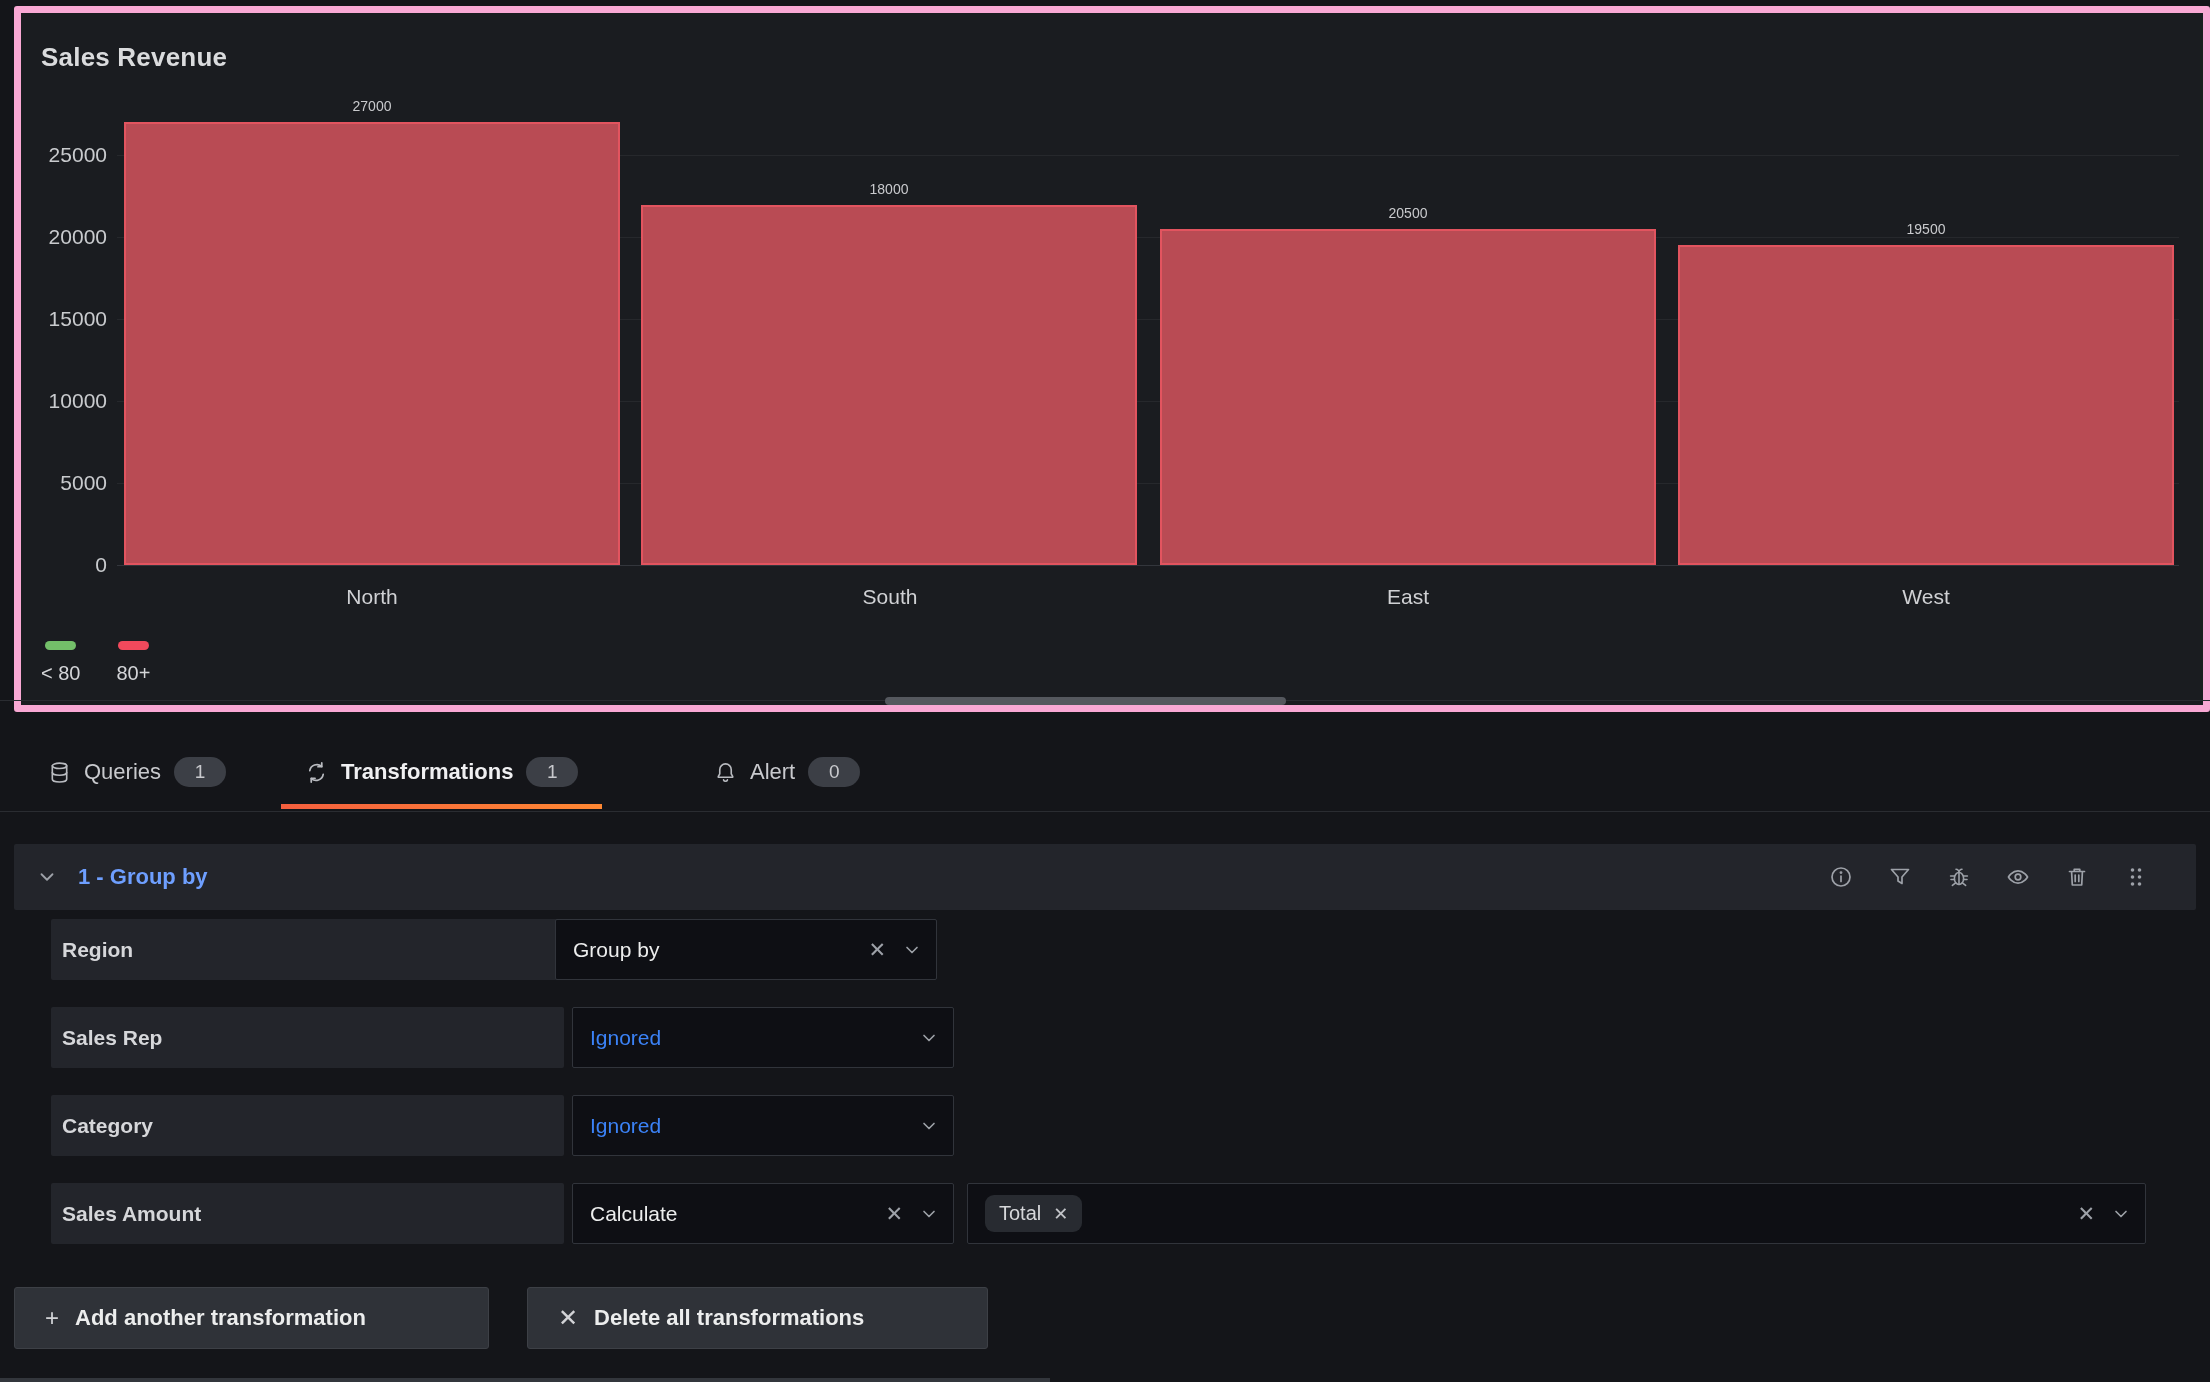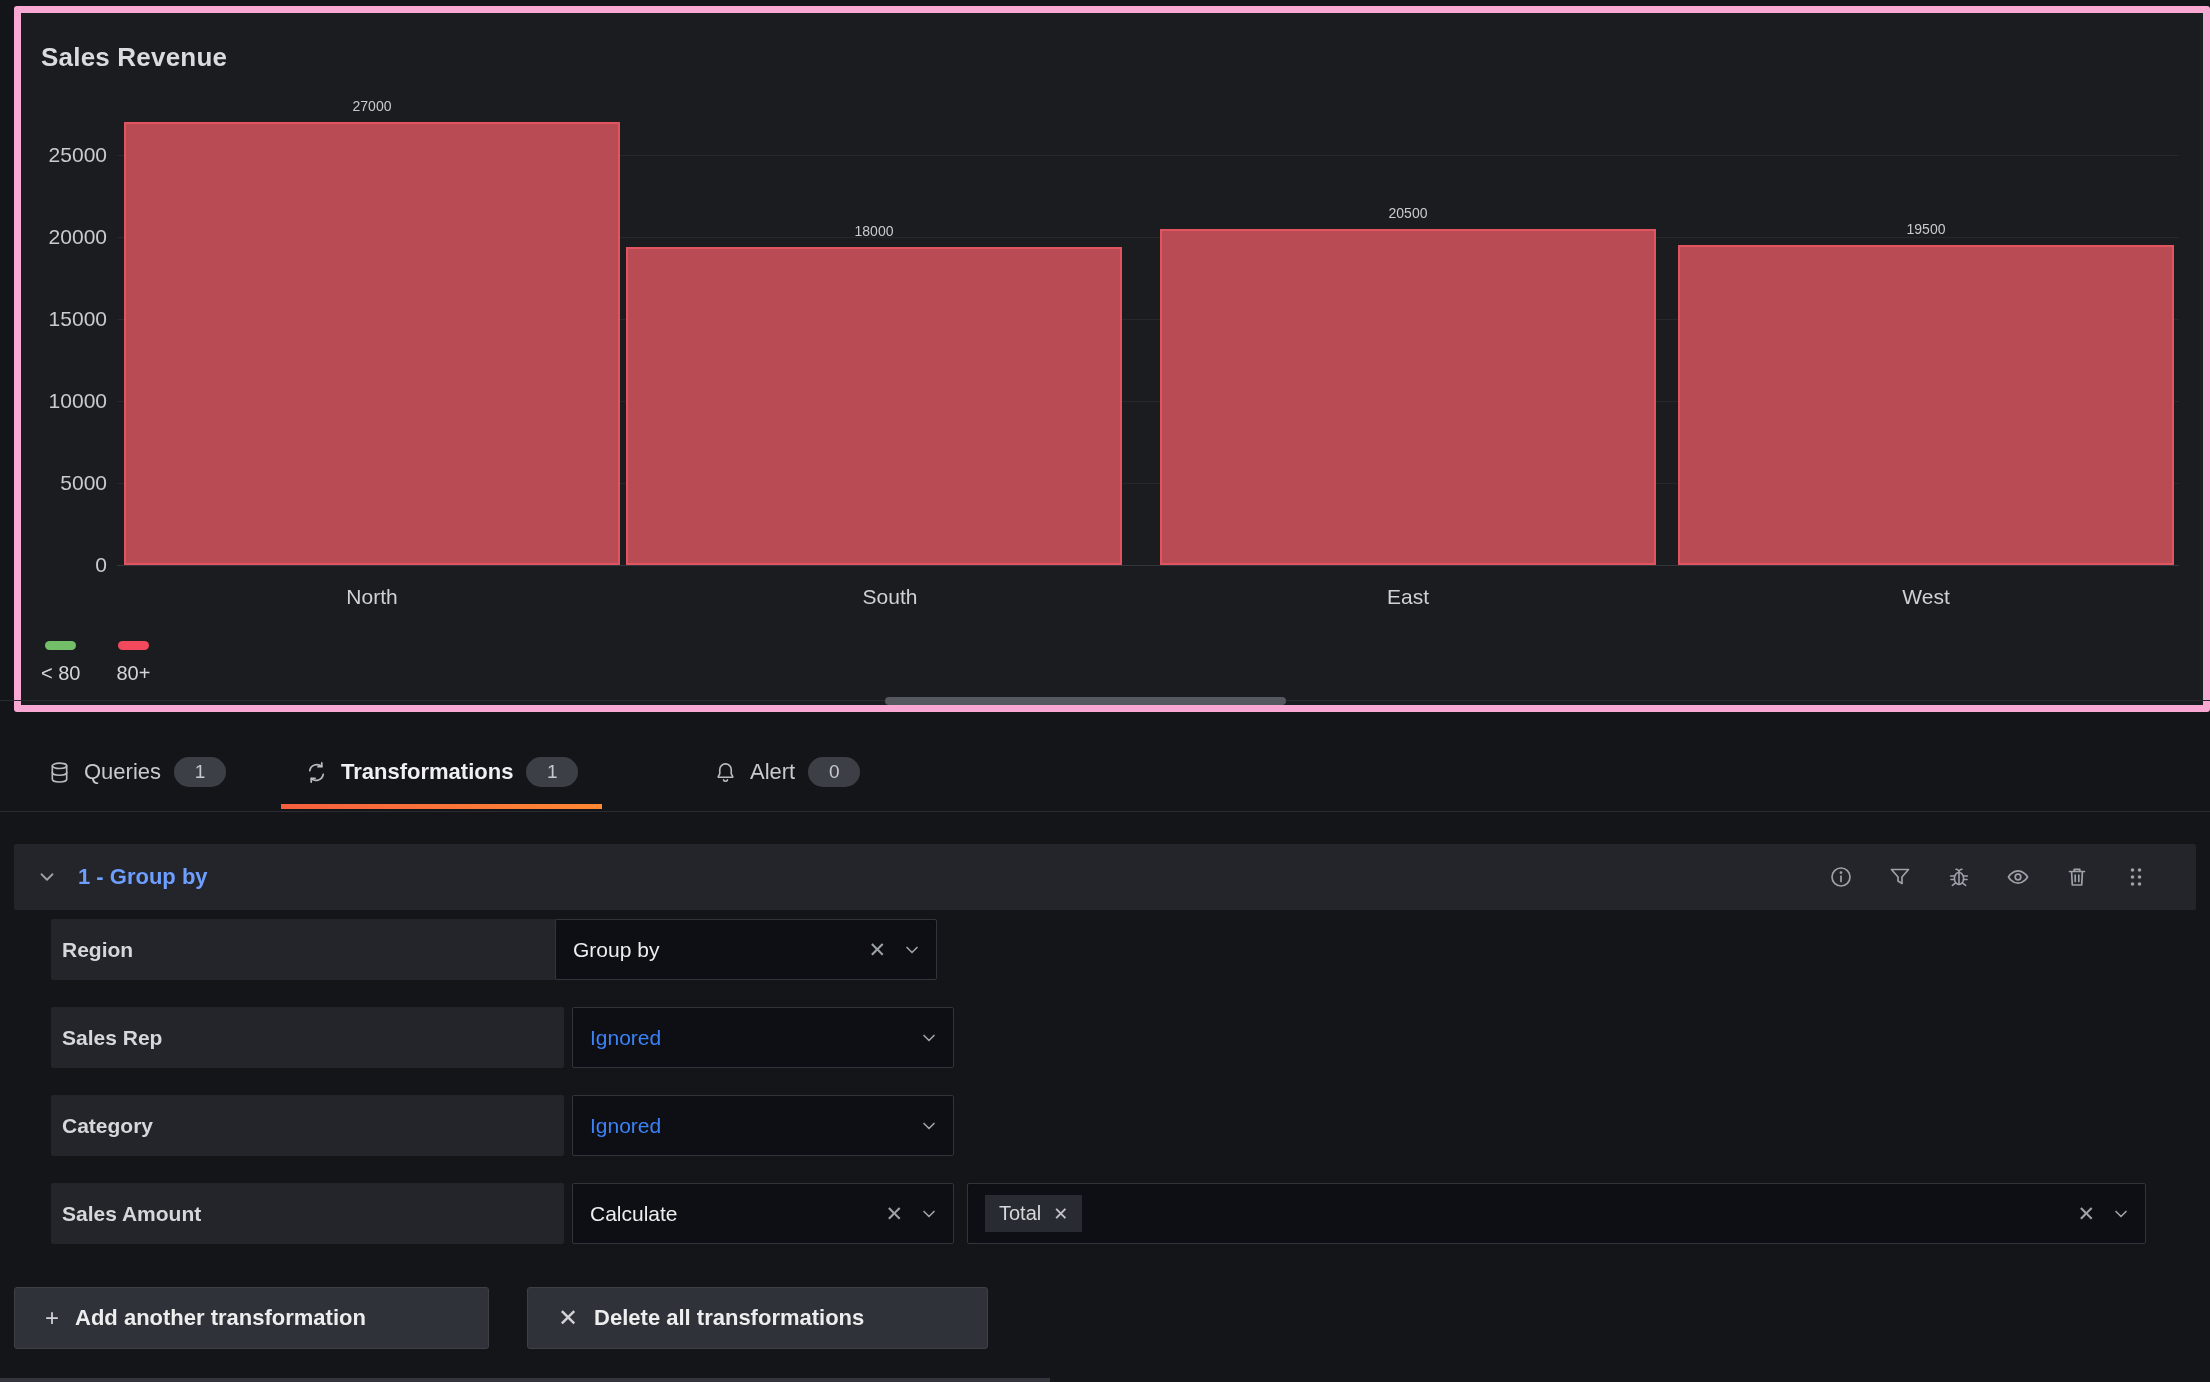--- a/index.html
+++ b/index.html
@@ -61,21 +61,21 @@
   .flabel{position:absolute;left:51px;width:513px;height:61px;background:#23252b;
           border-radius:2px;display:flex;align-items:center;box-sizing:border-box;
           padding-left:11px;font-size:21px;font-weight:700;color:#d6d7da;}
   .fselect{position:absolute;height:61px;background:#0e0f14;border:1px solid #31343b;
            border-radius:2px;box-sizing:border-box;display:flex;align-items:center;
            padding:0 14px 0 17px;font-size:21px;color:#eceded;cursor:pointer;}
   .fselect .grow{flex:1;}
   .muted{color:#3b82f6;}
   .sel-x{font-size:21px;color:#9da1a8;margin-right:16px;cursor:pointer;}
   .sel-chev{width:20px;height:20px;color:#9da1a8;}
-  .tag{display:flex;align-items:center;gap:12px;background:#282b31;border-radius:0;
+  .tag{display:flex;align-items:center;gap:12px;background:#282b31;border-radius:9px;
        padding:7px 14px;font-size:20px;color:#d6d7da;}
   .tag .tag-x{font-size:18px;color:#c2c4c8;cursor:pointer;}
 
   
   .gbtn{position:absolute;top:1287px;height:62px;background:#2f3238;
         border:1px solid #3d4046;border-radius:3px;color:#eceded;font-size:22px;
         font-weight:700;font-family:"Liberation Sans",sans-serif;display:flex;
         align-items:center;gap:16px;padding:0 30px;box-sizing:border-box;cursor:pointer;}
   .btn-glyph{font-size:24px;font-weight:400;color:#d2d3d6;}
   .bottom-strip{position:absolute;left:0;top:1378px;width:1050px;height:4px;background:#33363c;}
@@ -99,21 +99,21 @@
     <div class="ytick" style="top:224px">20000</div>
     <div class="ytick" style="top:306px">15000</div>
     <div class="ytick" style="top:388px">10000</div>
     <div class="ytick" style="top:470px">5000</div>
     <div class="ytick" style="top:552px">0</div>
 
     <div class="barwrap" style="left: 103px; width: 496px; height: 443px;">
       <span class="bval">27000</span>
       <div class="bar"></div>
     </div>
-    <div class="barwrap" style="left: 605px; width: 496px; height: 318px;">
+    <div class="barwrap" style="left: 620px; width: 496px; height: 360px;">
       <span class="bval">18000</span>
       <div class="bar"></div>
     </div>
     <div class="barwrap" style="left: 1139px; width: 496px; height: 336px;">
       <span class="bval">20500</span>
       <div class="bar"></div>
     </div>
     <div class="barwrap" style="left: 1657px; width: 496px; height: 320px;">
       <span class="bval">19500</span>
       <div class="bar"></div>

